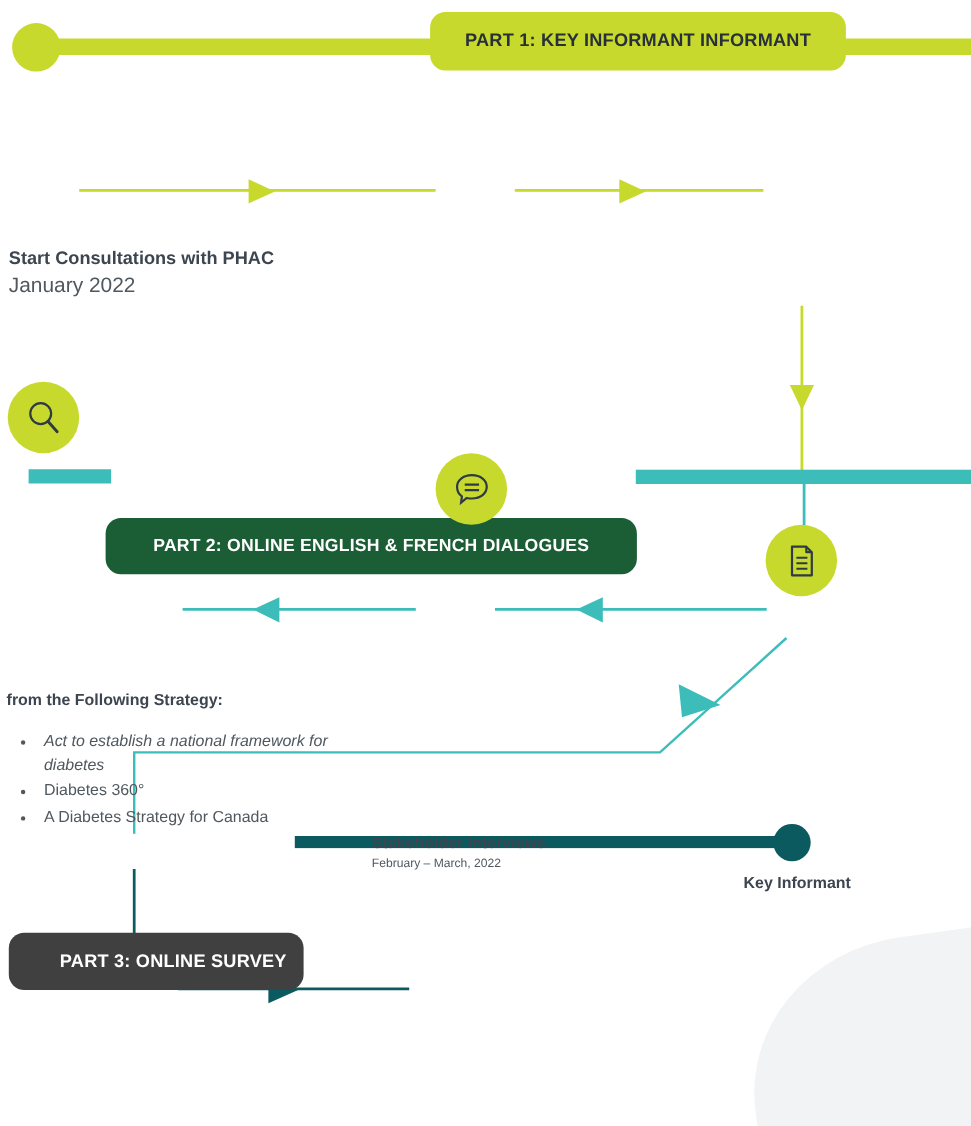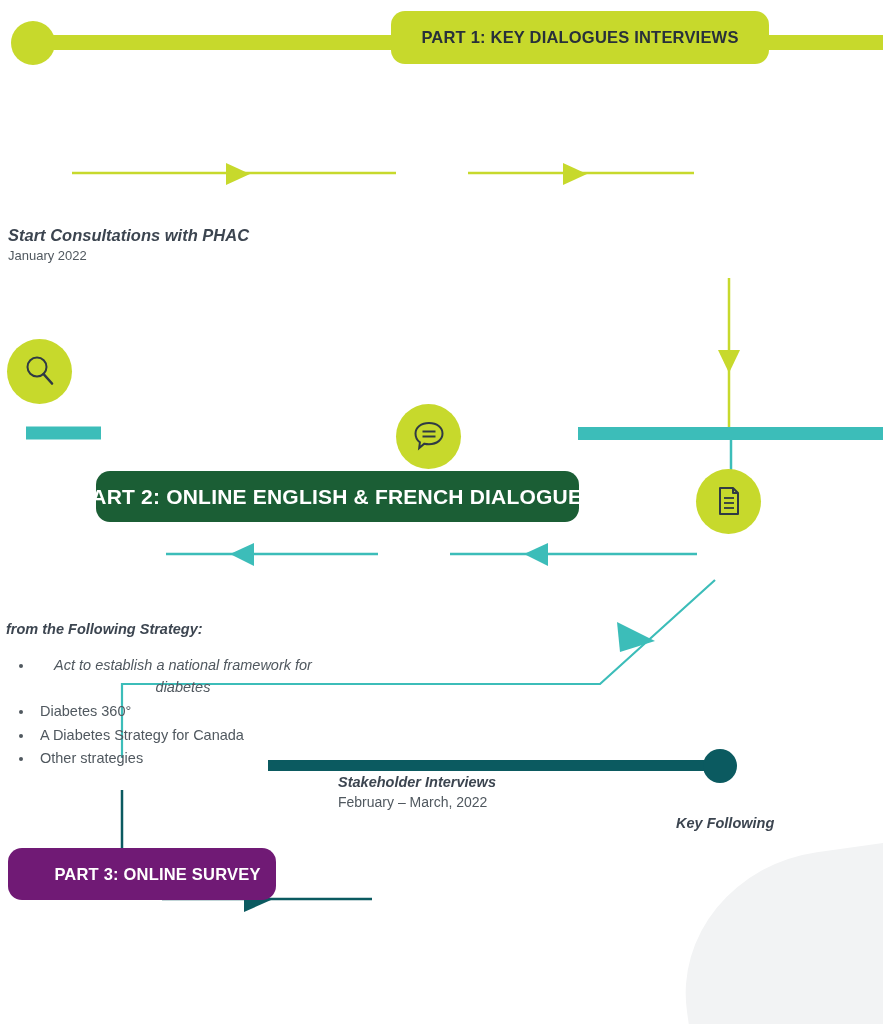--- a/index.html
+++ b/index.html
@@ -31,25 +31,25 @@
   .banner.p1{
     left:391px; top:11px; width:378px; height:53px;
     background:#c7d92c;
     color:#28303a;
     font-size:16.5px;
   }
   .banner.p2{
     left:96px; top:418px; width:483px; height:51px;
     background:#1b5e35;
     color:#ffffff;
-    font-size:21px;
+    font-size:16px;
   }
   .banner.p3{
     left:8px; top:744px; width:268px; height:52px;
-    background:#701a75;
+    background:#404040;
     color:#ffffff;
     font-size:16.5px;
     padding-left:31px;
   }
 
   
   .node{
     position:absolute;
     border-radius:50%;
     display:flex;
@@ -60,33 +60,32 @@
   .node svg{display:block;}
 
   
   .tblock{position:absolute;}
   .ttitle{
     font-size:14.5px;
     font-weight:bold;
     color:#3c4550;
     line-height:1.42;
     margin:0;
-    font-style:italic;
   }
   .tsub{
-    font-size:14px;
+    font-size:11px;
     font-weight:normal;
     color:#50585f;
     line-height:1.42;
     margin:0;
   }
 
   
   .headline .ttitle{font-size:16.5px;}
-  .headline .tsub{font-size:13px;}
+  .headline .tsub{font-size:19px;}
 
   
   ul.bullets{
     margin:16px 0 0 0;
     padding:0 0 0 2px;
     list-style:none;
   }
   ul.bullets li{
     position:relative;
     padding-left:32px;
@@ -173,21 +172,21 @@
       <line x1="122" y1="790" x2="122" y2="870" stroke="#0b5a60" stroke-width="2.5"></line>
     </g>
 
     <g>
       <line x1="162" y1="899" x2="372" y2="899" stroke="#0b5a60" stroke-width="2.5"></line>
       <polygon points="244,887 271,900 244,912" fill="#0b5a60"></polygon>
     </g>
   </svg>
 
   <div class="banner p1 layer">
-    <span>PART 1: KEY DIALOGUES INTERVIEWS</span>
+    <span>PART 1: KEY INFORMANT INFORMANT</span>
   </div>
 
   <div class="banner p2 layer">
     <span>PART 2: ONLINE ENGLISH &amp; FRENCH DIALOGUES</span>
   </div>
 
   <div class="banner p3 layer">
     <span>PART 3: ONLINE SURVEY</span>
   </div>
 
@@ -218,29 +217,28 @@
       <path d="M21,4 V9 H26" fill="none" stroke="#2f3a44" stroke-width="2" stroke-linejoin="round"></path>
       <line x1="12" y1="14" x2="22" y2="14" stroke="#2f3a44" stroke-width="1.8"></line>
       <line x1="12" y1="19" x2="22" y2="19" stroke="#2f3a44" stroke-width="1.8"></line>
       <line x1="12" y1="24" x2="22" y2="24" stroke="#2f3a44" stroke-width="1.8"></line>
     </svg>
   </div>
 
   <div class="tblock layer" style="left:6px; top:226px; width:320px;">
     <p class="ttitle">from the Following Strategy:</p>
     <ul class="bullets">
-      <li class="ital" style="font-style: italic; text-align: center;">Act to establish a national framework for diabetes</li>
+      <li class="ital" style="font-style: italic;">Act to establish a national framework for diabetes</li>
       <li>Diabetes 360°</li>
       <li>A Diabetes Strategy for Canada</li>
-      <li>Other strategies</li>
     </ul>
   </div>
 
   <div class="tblock layer" style="left:338px; top:226px; width:220px;">
     <p class="ttitle">Stakeholder Interviews</p>
     <p class="tsub">February – March, 2022</p>
   </div>
 
   <div class="tblock layer" style="left:676px; top:226px; width:200px;">
-    <p class="ttitle">Key Following</p>
+    <p class="ttitle">Key Informant</p>
   </div>
 
 </div>
 
 </body></html>

